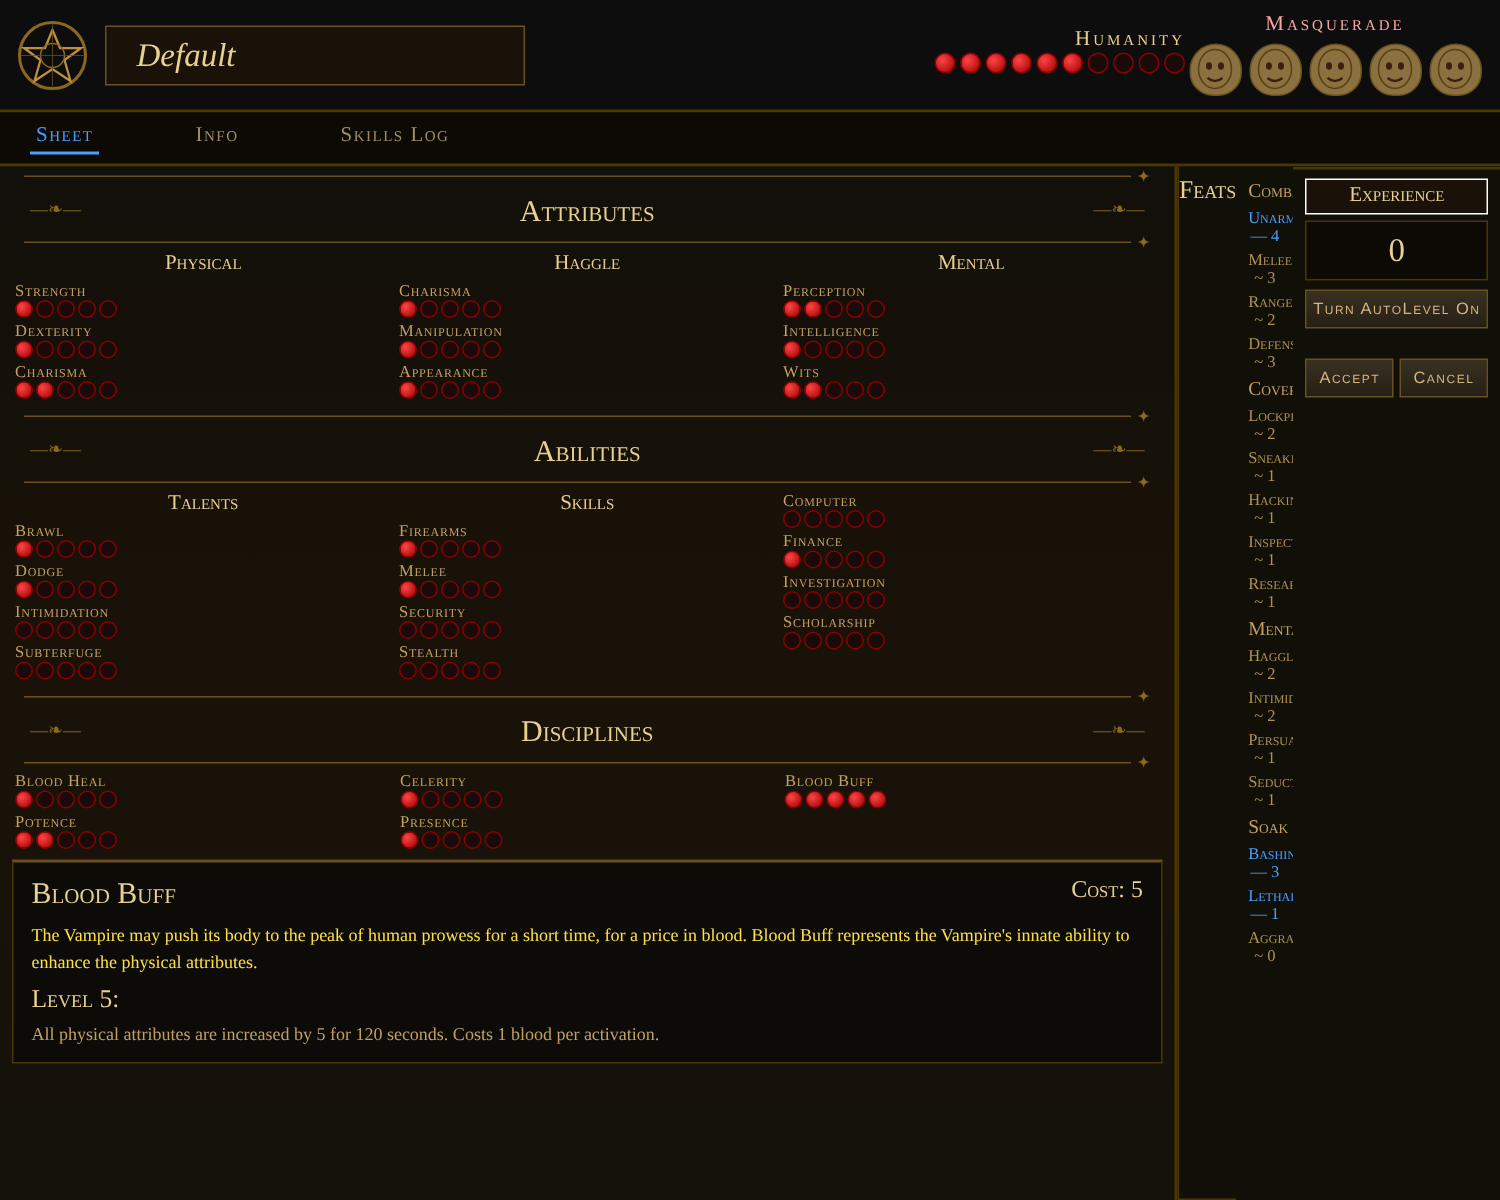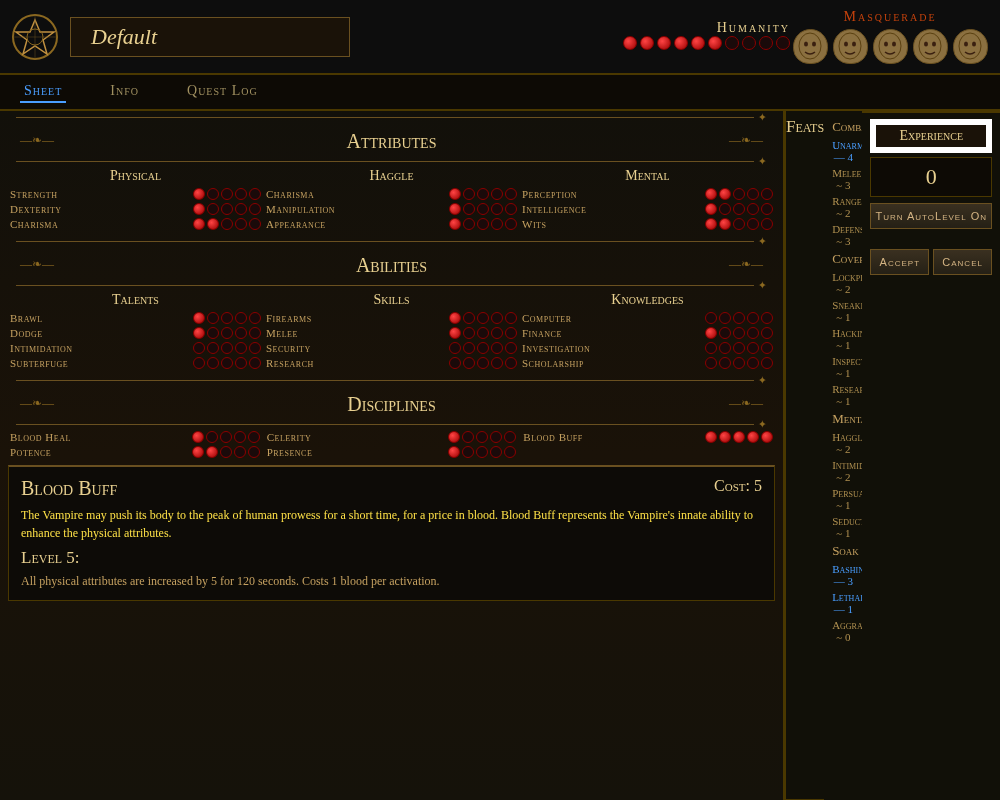--- a/index.html
+++ b/index.html
@@ -44,21 +44,21 @@
       color: #e8d090;
       font-size: 14px;
       letter-spacing: 2px;
       font-variant: small-caps;
     }
     .header-masquerade {
       text-align: center;
       min-width: 200px;
     }
     .header-masquerade-label {
-      color: #c2410c;
+      color: #fca5a5;
       font-size: 14px;
       letter-spacing: 2px;
       font-variant: small-caps;
     }
 
     
     .dots {
       display: inline-flex;
       gap: 3px;
       align-items: center;
@@ -94,21 +94,21 @@
       justify-content: center;
       font-size: 20px;
     }
 
     
     .nav-tabs {
       background: #0d0a05;
       border-bottom: 2px solid #4a3800;
       padding: 6px 20px;
       display: flex;
-      gap: 40px;
+      gap: 60px;
       text-align: right;
     }
     .nav-tab {
       font-size: 14px;
       letter-spacing: 1px;
       font-variant: small-caps;
       cursor: pointer;
       padding: 2px 4px;
     }
     .nav-tab.active {
@@ -174,23 +174,23 @@
     }
     .col-header {
       text-align: center;
       font-size: 14px;
       font-variant: small-caps;
       color: #e8d090;
       margin-bottom: 4px;
     }
     .stat-row {
       display: flex;
-      align-items: center;
       justify-content: space-between;
       margin-bottom: 3px;
+      flex-direction: column;
     }
     .stat-name {
       font-size: 11px;
       font-variant: small-caps;
       color: #c4a060;
       min-width: 85px;
       letter-spacing: 0.5px;
     }
     .stat-dots {
       display: flex;
@@ -288,21 +288,21 @@
     
     .exp-section {
       border-top: 2px solid #4a3800;
       padding: 6px 8px;
     }
     .exp-header {
       text-align: center;
       font-size: 14px;
       font-variant: small-caps;
       color: #e8d090;
-      border: 6px solid #ffffff;
+      border: 1px solid #ffffff;
       background: #1a1208;
       padding: 3px;
       margin-bottom: 4px;
     }
     .exp-value {
       text-align: center;
       font-size: 22px;
       color: #e8d090;
       background: #0d0a05;
       border: 1px solid #4a3800;
@@ -433,21 +433,21 @@
       <path d="M10 20 Q15 24 20 20" fill="none" stroke="#3a2010" stroke-width="1.5"></path>
     </svg>
         </div>
       </div>
   </div>
 </div>
 
 <div class="nav-tabs">
   <span class="nav-tab active">Sheet</span>
   <span class="nav-tab inactive">Info</span>
-  <span class="nav-tab inactive">Quest Log</span>
+  <span class="nav-tab inactive">Skills Log</span>
 </div>
 
 <div class="main-layout">
 
   <div class="left-panel">
 
     <div class="attributes-section">
       <div class="deco-line">
           <hr>
           <span>✦</span>
@@ -649,33 +649,32 @@
                 <span class="stat-name">Security</span>
                 <div class="stat-dots">
                   <span class="small-dot empty"></span>
                   <span class="small-dot empty"></span>
                   <span class="small-dot empty"></span>
                   <span class="small-dot empty"></span>
                   <span class="small-dot empty"></span>
                 </div>
               </div>
               <div class="stat-row">
-                <span class="stat-name">Research</span>
+                <span class="stat-name">Stealth</span>
                 <div class="stat-dots">
                   <span class="small-dot empty"></span>
                   <span class="small-dot empty"></span>
                   <span class="small-dot empty"></span>
                   <span class="small-dot empty"></span>
                   <span class="small-dot empty"></span>
                 </div>
               </div>
             </div>
         </div>
         <div>
-          <div class="col-header">Knowledges</div>
           <div id="knowledges-stats">
               <div class="stat-row">
                 <span class="stat-name">Computer</span>
                 <div class="stat-dots">
                   <span class="small-dot empty"></span>
                   <span class="small-dot empty"></span>
                   <span class="small-dot empty"></span>
                   <span class="small-dot empty"></span>
                   <span class="small-dot empty"></span>
                 </div>

